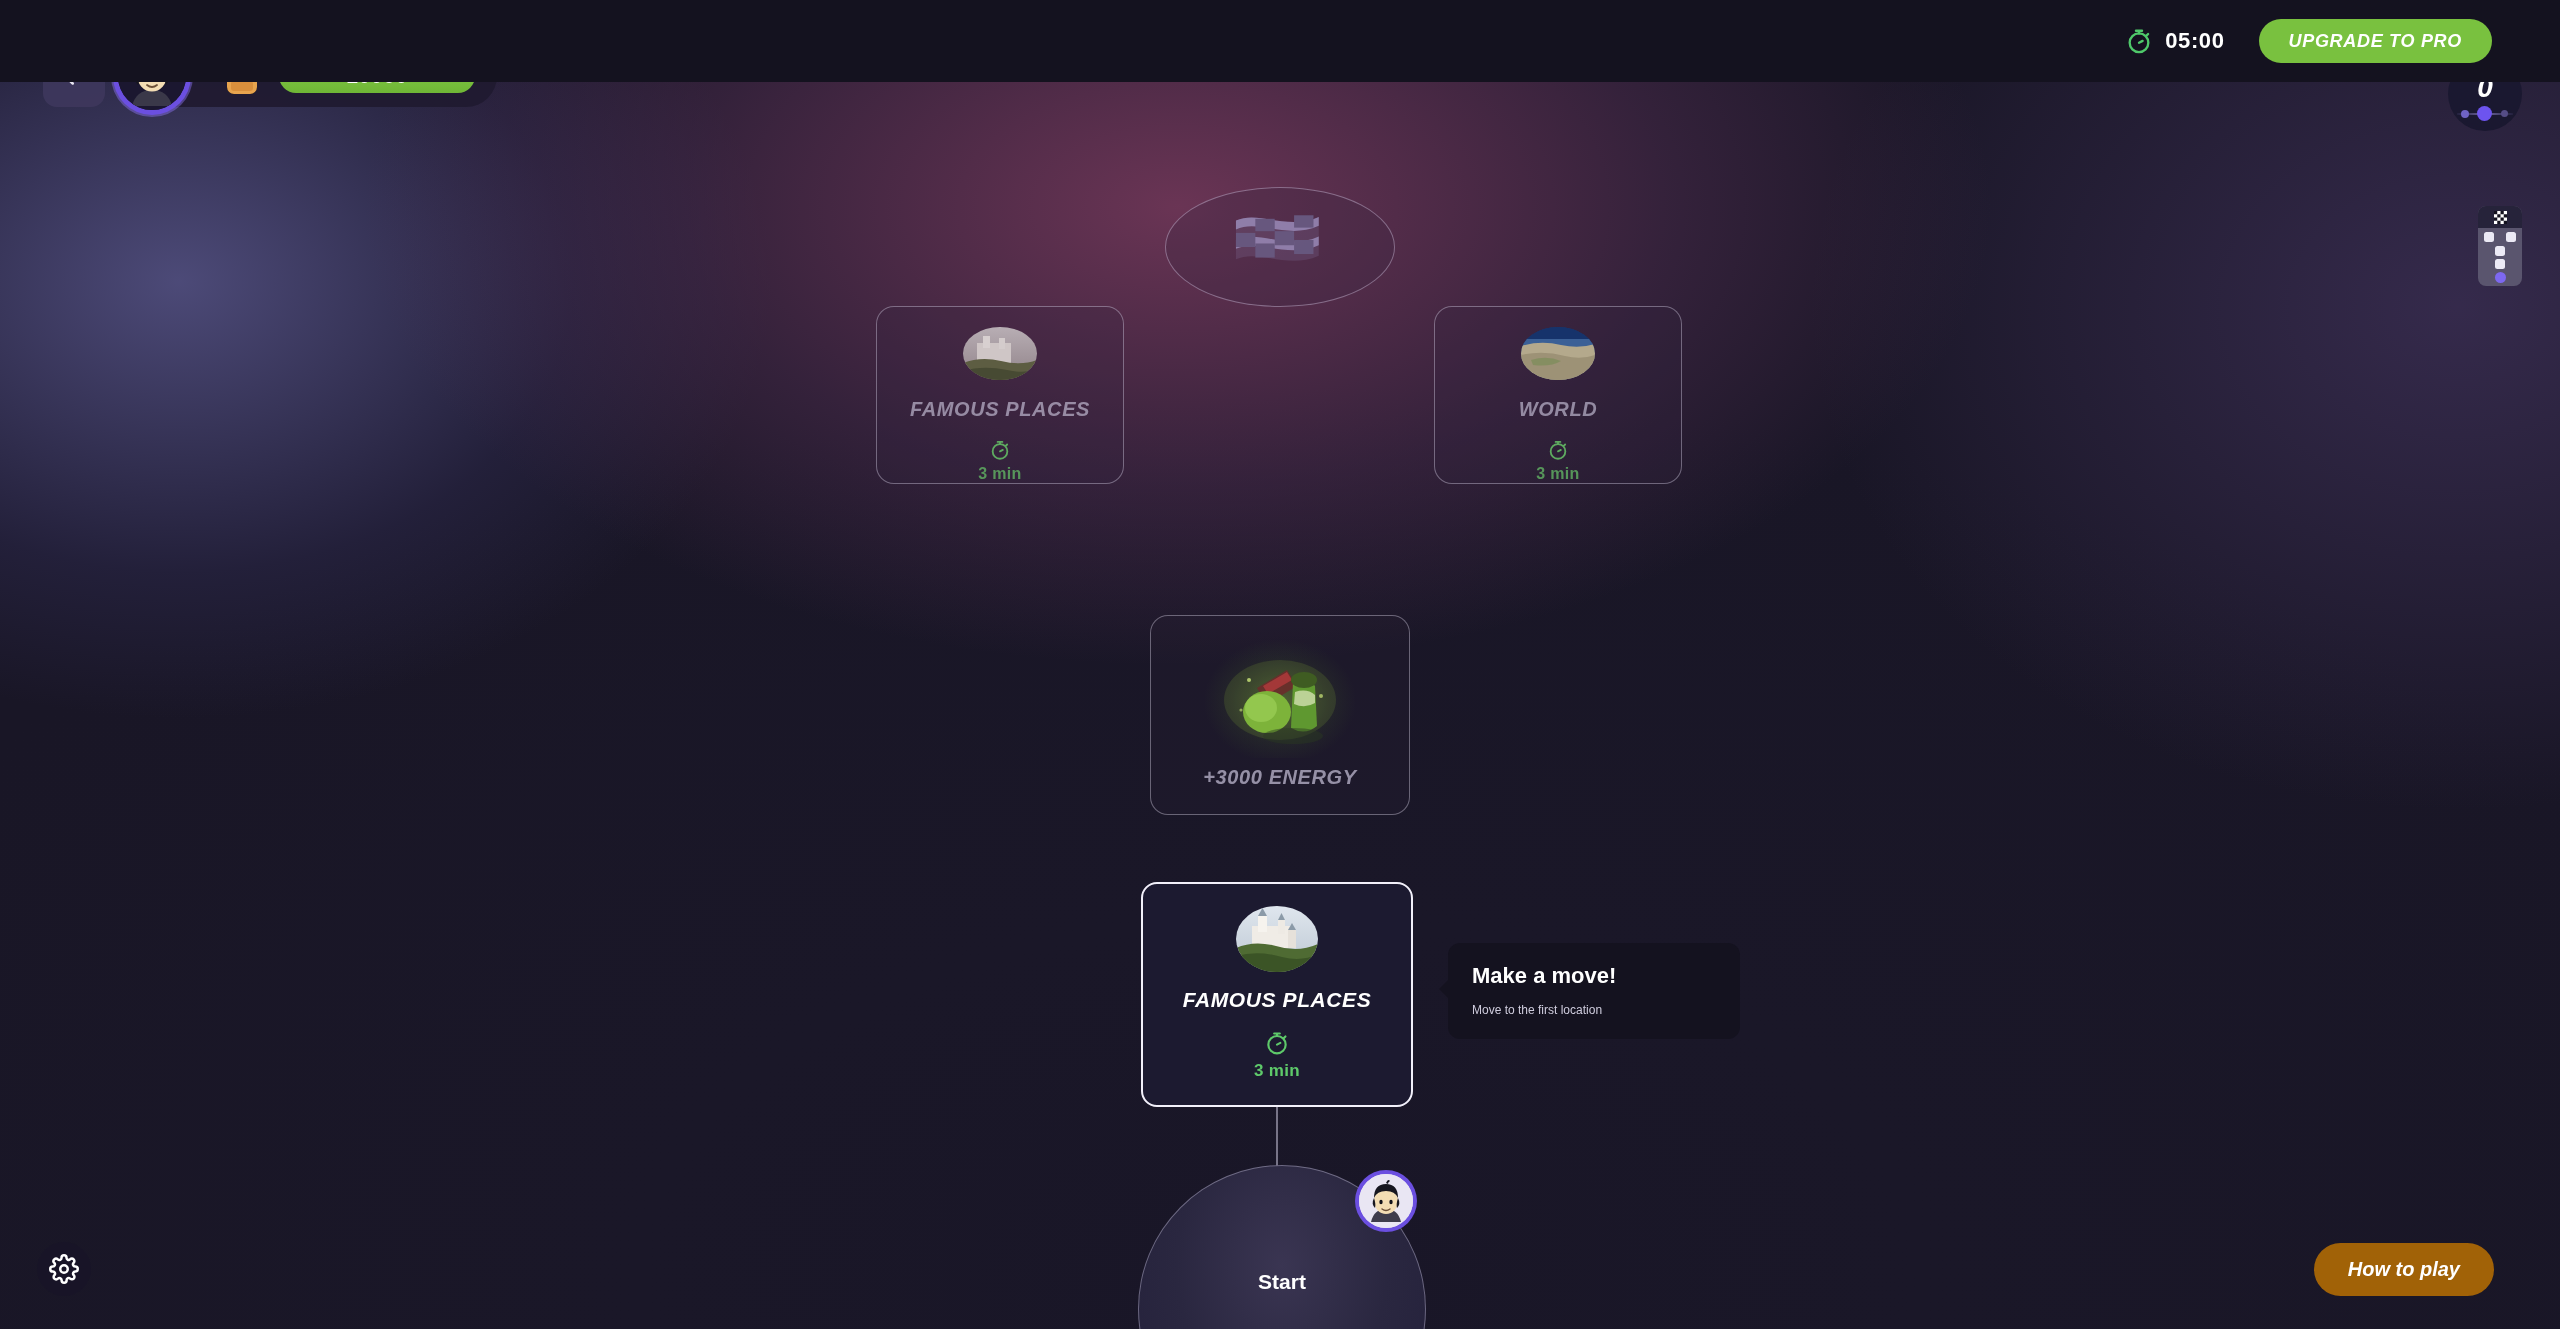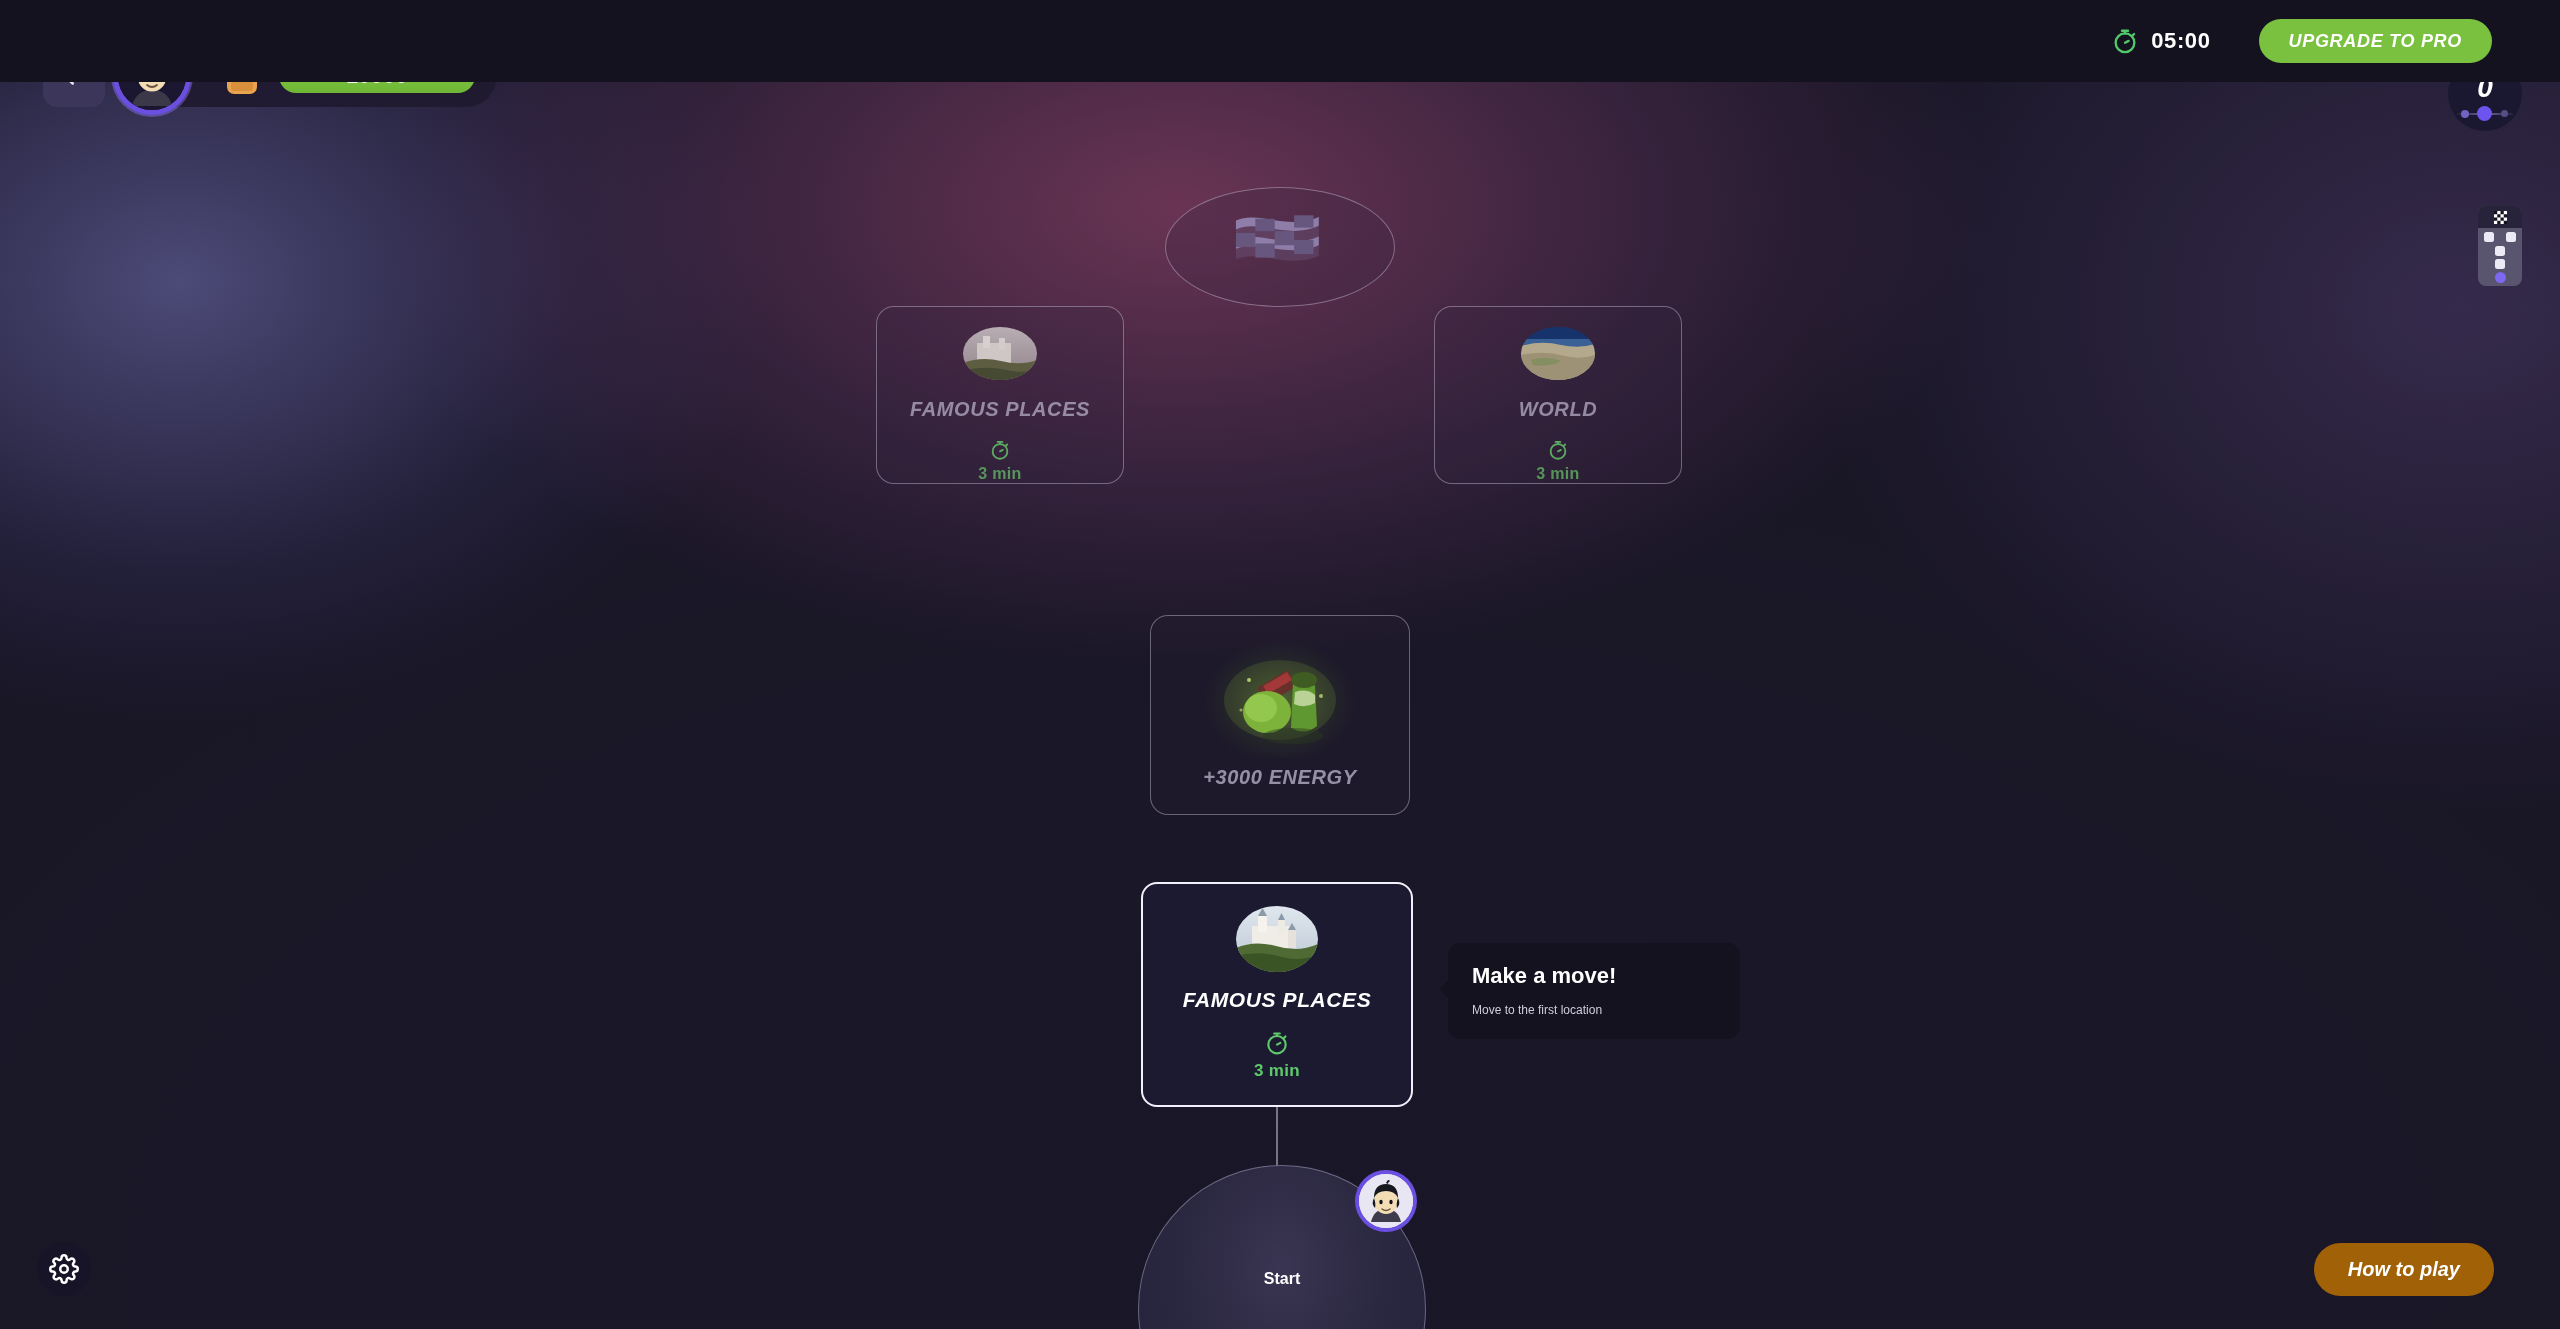--- a/index.html
+++ b/index.html
@@ -37,21 +37,21 @@
     color: #e9e8ef;
     letter-spacing: 0.1px;
   }
   .banner-right {
     position: absolute;
     right: 68px;
     top: 0;
     height: 82px;
     display: flex;
     align-items: center;
-    gap: 48px;
+    gap: 34px;
   }
   .timer-group {
     display: flex;
     align-items: center;
     gap: 12px;
   }
   .timer-icon { width: 28px; height: 28px; display: block; }
   .timer-text {
     font-size: 22px;
     font-weight: bold;
@@ -382,21 +382,21 @@
     border-radius: 50%;
     border: 1.5px solid rgba(202,198,224,0.42);
     background: radial-gradient(ellipse at 50% 35%, #3a3552 0%, #2a2740 52%, #23203a 100%);
     display: flex;
     align-items: flex-start;
     justify-content: center;
     padding-top: 104px;
     z-index: 15;
   }
   .start-label {
-    font-size: 16px;
+    font-size: 21px;
     font-weight: bold;
     color: #ffffff;
   }
   .player-token {
     position: absolute;
     left: 1355px; top: 1088px;
     width: 62px; height: 62px;
     border-radius: 50%;
     background: #6b4fe0;
     padding: 4px;

